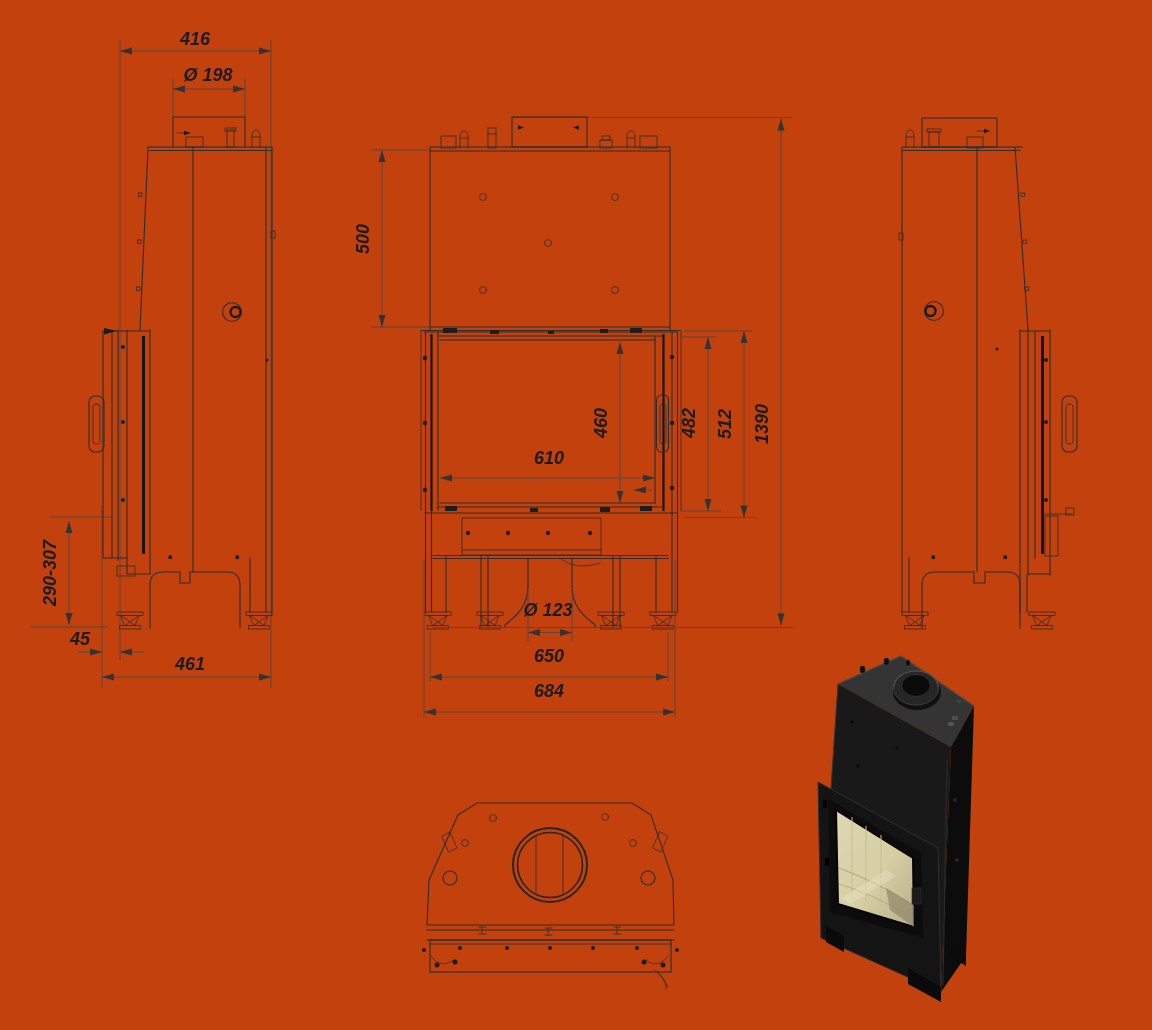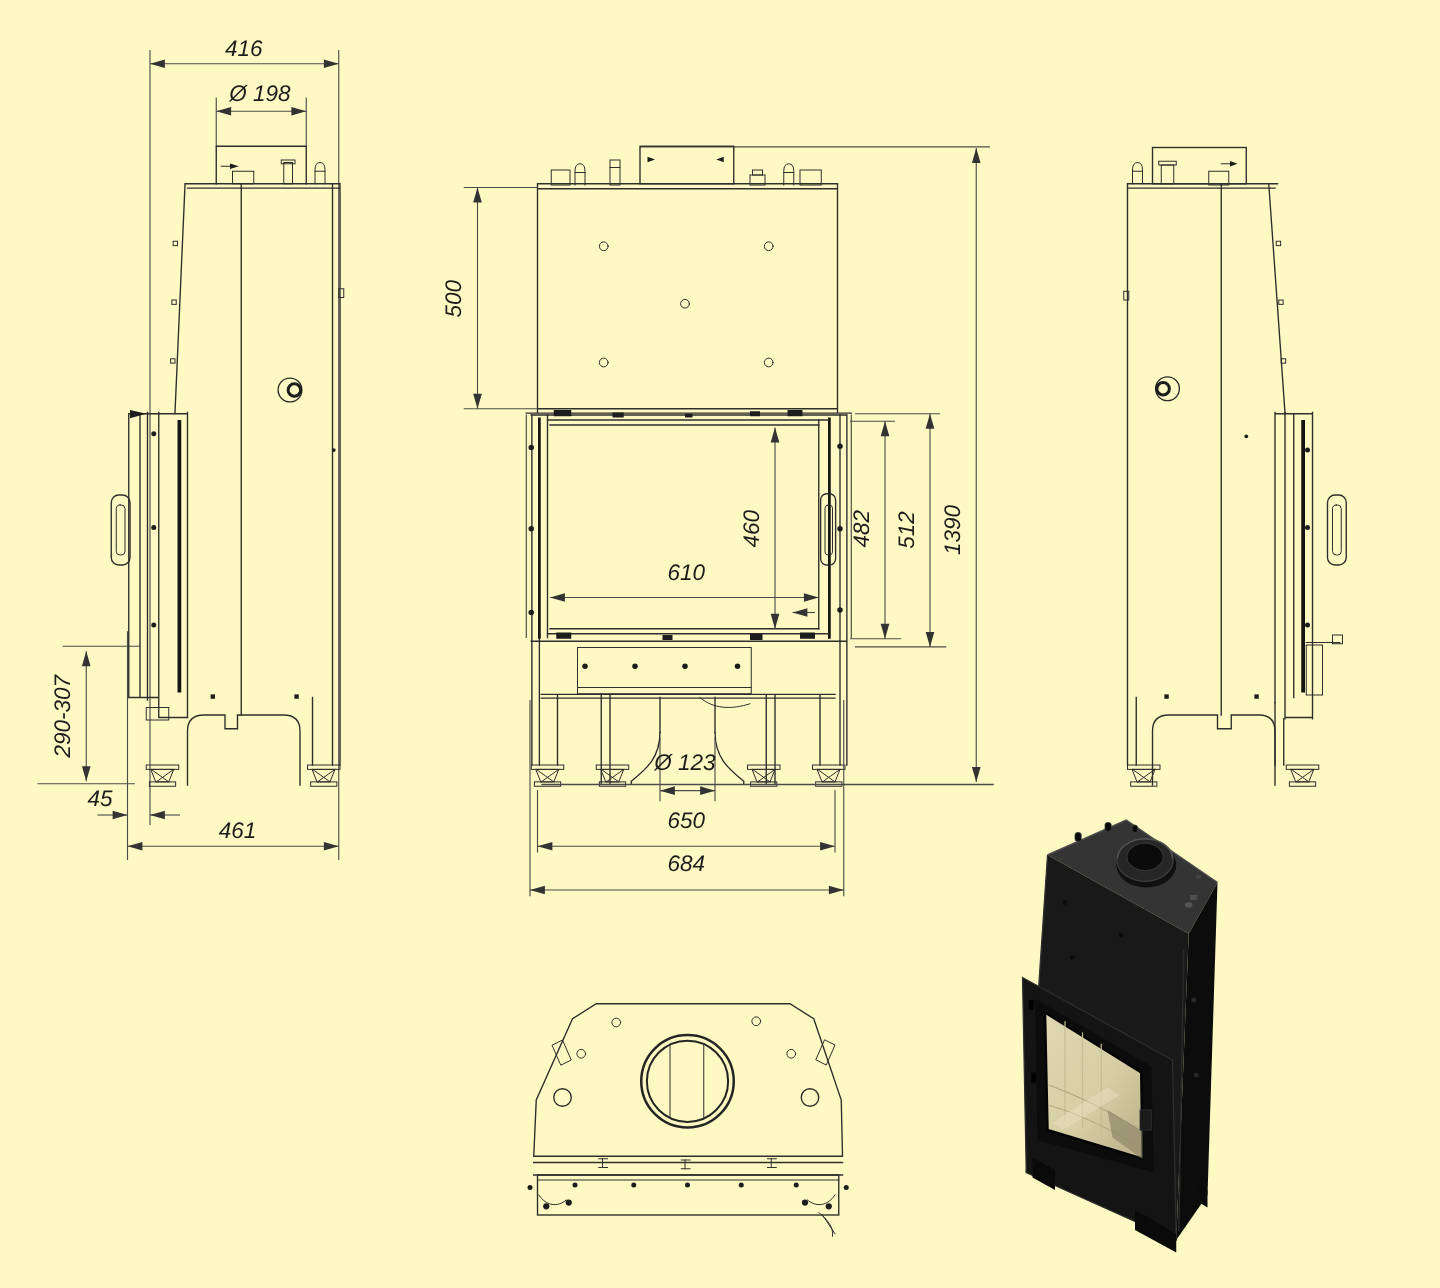--- a/index.html
+++ b/index.html
@@ -1,17 +1,17 @@
 <!DOCTYPE html>
 <html><head>
 <meta charset="utf-8">
 <style>
   html,body{margin:0;padding:0;background:#ffffff;}
-  .stage{position:relative;width:1152px;height:1030px;background:#fef9c3;overflow:hidden;
-         font-family:"Liberation Sans",sans-serif;}
+  .stage{position:relative;width:1152px;height:1030px;background:#c2410c;overflow:hidden;
+         font-family:"Liberation Sans",sans-serif;font-weight:bold;}
   svg{display:block}
   .g1{stroke:#2e2e2e;stroke-width:1.1;fill:none;stroke-linecap:square}
   .g2{stroke:#2e2e2e;stroke-width:0.8;fill:none;stroke-linecap:square}
   .gT{stroke:#141414;stroke-width:3;fill:none}
   .blk{fill:#1d1d1d;stroke:none}
   .dim{stroke:#4b4b4b;stroke-width:0.9;fill:none}
   .dimT{font-family:"Liberation Sans",sans-serif;font-style:italic;font-size:18px;fill:#1c1c1c;text-anchor:middle}
 </style>
 </head>
 <body>

